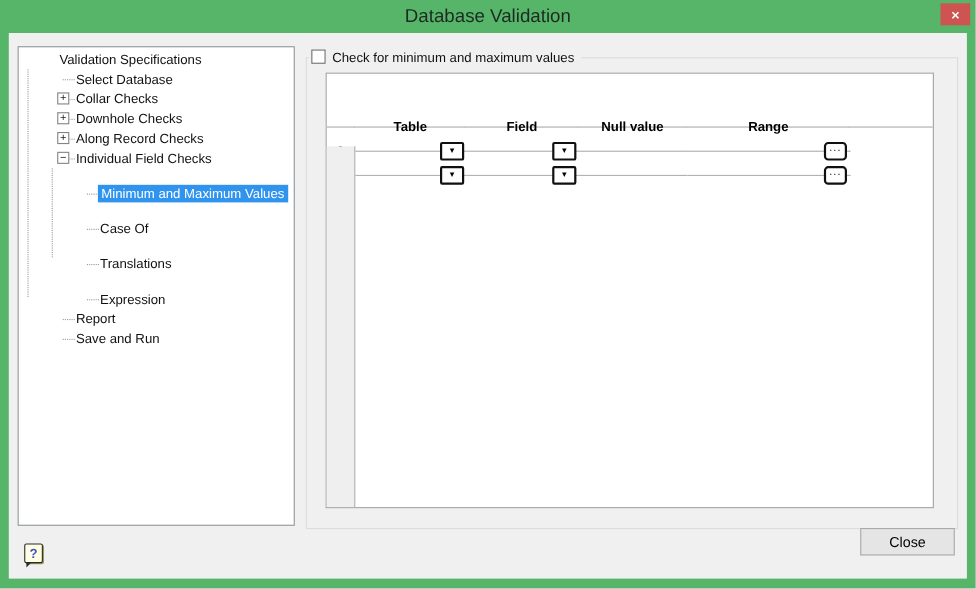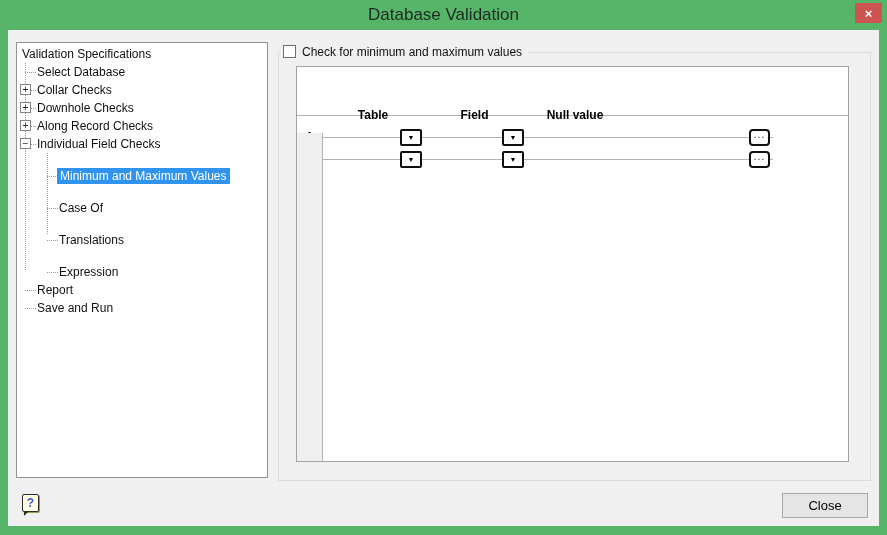--- a/index.html
+++ b/index.html
@@ -7,21 +7,21 @@
   .window{position:relative;width:887px;height:535px;background:var(--titlebar,#57b569);overflow:hidden;}
   .titlebar{position:absolute;left:0;top:0;width:100%;height:30px;}
   .title{position:absolute;left:0;top:0;width:100%;height:30px;line-height:30px;text-align:center;
          font-size:17px;color:#1d2a21;}
   .close-btn{position:absolute;right:5px;top:3px;width:27px;height:20px;background:var(--close_red,#cd5451);
          color:#fff;display:flex;align-items:center;justify-content:center;font-size:13px;font-weight:bold;cursor:default;}
   .client{position:absolute;left:8px;top:30px;width:871px;height:496px;background:var(--dialog_bg,#f0f0f0);}
 
   
   .tree-panel{position:absolute;left:8px;top:12px;width:252px;height:436px;background:#fff;
-         border:1px solid #8f9396;padding-top:2px;overflow:hidden;}
+         border:1px solid #8f9396;padding-top:2px;overflow:hidden;padding-left:32px;}
   .trow{position:relative;height:18px;display:flex;align-items:center;font-size:12px;color:#111;white-space:nowrap;}
   .lvl0{padding-left:5px;}
   .lvl1{padding-left:20px;}
   .lvl2{padding-left:42px;margin-top:14px;}
   .stub{position:absolute;top:9px;border-top:1px dotted #9a9a9a;}
   .lvl1>.stub{left:8px;width:11px;}
   .lvl2>.stub{left:30px;width:11px;}
   .glyph{position:absolute;left:3px;top:3px;width:11px;height:11px;border:1px solid #848484;background:#fff;
          font-size:10px;line-height:8px;display:flex;align-items:center;justify-content:center;color:#222;z-index:2;}
   .vline{position:absolute;border-left:1px dotted #9a9a9a;width:0;}
@@ -59,21 +59,21 @@
          letter-spacing:1px;color:#223;cursor:default;}
   .g-strip{position:absolute;left:0;top:66px;width:26px;bottom:0;background:#efefef;
          border-right:1px solid var(--grid_line,#b2b2b2);}
 
   
   .help-icon{position:absolute;left:14px;top:464px;width:17px;height:18px;background:#fffde4;
          border:1px solid #2b2b2b;border-radius:2px;display:flex;align-items:center;justify-content:center;
          font-size:12px;font-weight:bold;color:#3a57c4;box-shadow:1px 1px 0 #9a9a55;}
   .help-icon::after{content:"";position:absolute;left:1px;bottom:-5px;width:0;height:0;
          border-top:5px solid #2b2b2b;border-right:5px solid transparent;}
-  .close-dialog{position:absolute;left:774px;top:463px;width:86px;height:25px;background:#e5e5e5;
+  .close-dialog{position:absolute;left:774px;top:450px;width:86px;height:25px;background:#e5e5e5;
          border:1px solid #a9a9a9;font-family:"Liberation Sans",sans-serif;font-size:13px;color:#000;}
 </style>
 </head>
 <body>
 
 <div class="window">
   <div class="titlebar">
     <div class="title">Database Validation</div>
     <div class="close-btn">
       <span>×</span>
@@ -145,20 +145,21 @@
       <span>Check for minimum and maximum values</span>
     </div>
 
     <div class="grid">
       <div class="g-strip"></div>
       <div class="g-header">
         <div class="gc w-rowhdr"></div>
         <div class="gc w-table">Table</div>
         <div class="gc w-field">Field</div>
         <div class="gc w-null">Null value</div>
+        <div class="gc w-range">Range</div>
         <div class="gc w-fill"></div>
       </div>
 
       <div class="g-row">
         <div class="gc w-rowhdr">1</div>
         <div class="gc w-table cell-edit">
           <span></span>
           <span class="dd-btn">
             <span class="dd-arrow">▼</span>
           </span>

